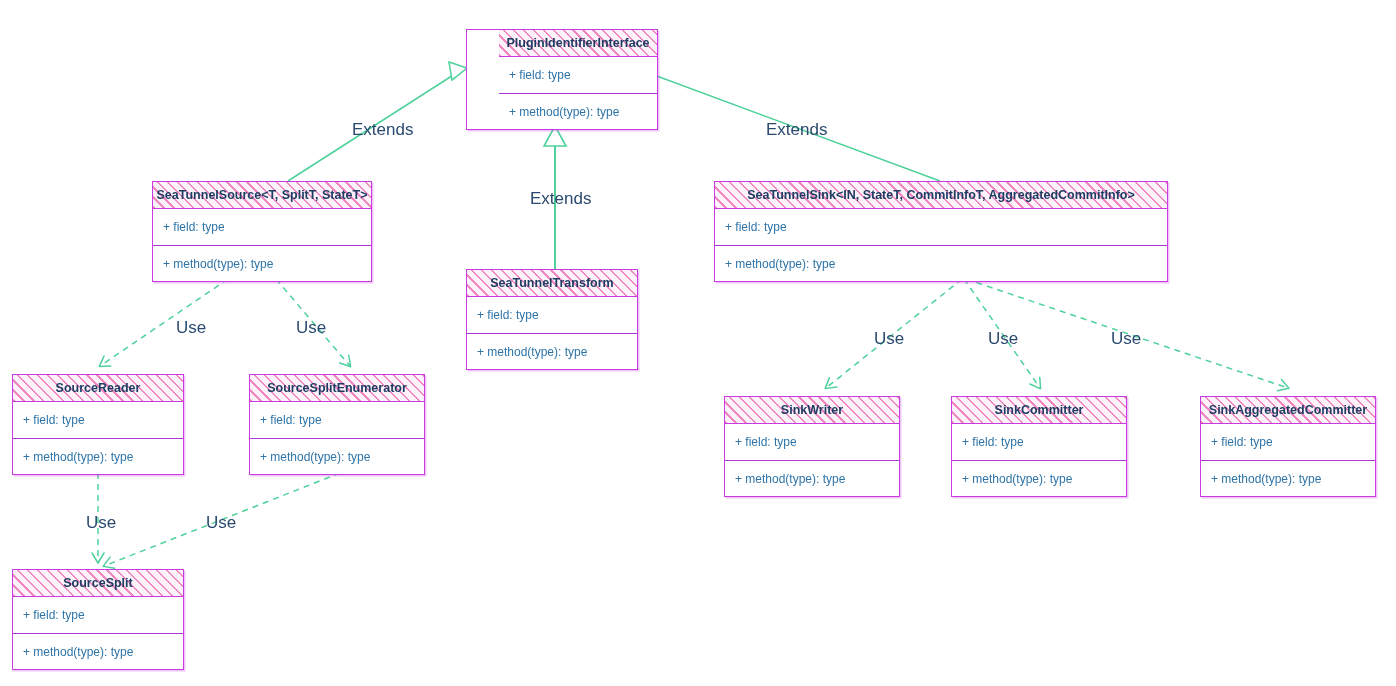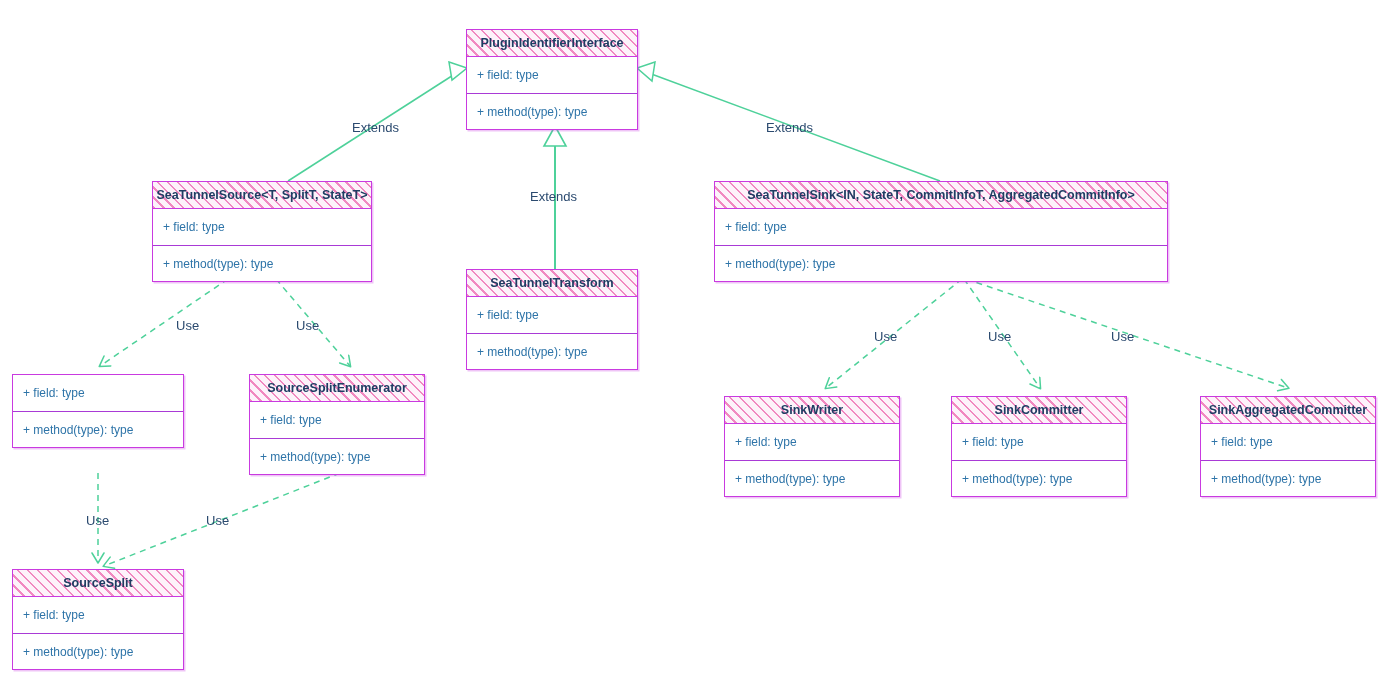--- a/index.html
+++ b/index.html
@@ -68,21 +68,21 @@
     white-space: nowrap;
     overflow: hidden;
   }
   .uml-row.sep {
     border-top: 1.4px solid #a93ad6;
   }
 
   
   .edge-label {
     position: absolute;
-    font-size: 13px;
+    font-size: 17px;
     color: #2b4a6f;
     white-space: nowrap;
     background: transparent;
   }
 </style>
 </head>
 <body>
 
 <div id="canvas">
 
@@ -147,41 +147,42 @@
       <div class="edge-label" style="left: 176px; top: 318px;">Use</div>
       <div class="edge-label" style="left: 296px; top: 318px;">Use</div>
       <div class="edge-label" style="left: 86px; top: 513px;">Use</div>
       <div class="edge-label" style="left: 206px; top: 513px;">Use</div>
       <div class="edge-label" style="left: 874px; top: 329px;">Use</div>
       <div class="edge-label" style="left: 988px; top: 329px;">Use</div>
       <div class="edge-label" style="left: 1111px; top: 329px;">Use</div>
     </div>
 
   <div id="class-boxes">
-      <div class="uml-class" style="left: 466px; top: 29px; width: 172px;">
+      <div class="uml-class" style="left: 466px; top: 29px; width: 192px; padding-left: 32px;">
         <div class="uml-header">PluginIdentifierInterface</div>
         <div class="uml-row">+ field: type</div>
         <div class="uml-row sep">+ method(type): type</div>
       </div>
       <div class="uml-class" style="left: 152px; top: 181px; width: 220px;">
         <div class="uml-header">SeaTunnelSource&lt;T, SplitT, StateT&gt;</div>
         <div class="uml-row">+ field: type</div>
         <div class="uml-row sep">+ method(type): type</div>
       </div>
       <div class="uml-class" style="left: 714px; top: 181px; width: 454px;">
         <div class="uml-header">SeaTunnelSink&lt;IN, StateT, CommitInfoT, AggregatedCommitInfo&gt;</div>
         <div class="uml-row">+ field: type</div>
         <div class="uml-row sep">+ method(type): type</div>
       </div>
       <div class="uml-class" style="left: 466px; top: 269px; width: 172px;">
         <div class="uml-header">SeaTunnelTransform</div>
         <div class="uml-row">+ field: type</div>
         <div class="uml-row sep">+ method(type): type</div>
       </div>
       <div class="uml-class" style="left: 12px; top: 374px; width: 172px;">
+        <div class="uml-header">SourceReader</div>
         <div class="uml-row">+ field: type</div>
         <div class="uml-row sep">+ method(type): type</div>
       </div>
       <div class="uml-class" style="left: 249px; top: 374px; width: 176px;">
         <div class="uml-header">SourceSplitEnumerator</div>
         <div class="uml-row">+ field: type</div>
         <div class="uml-row sep">+ method(type): type</div>
       </div>
       <div class="uml-class" style="left: 724px; top: 396px; width: 176px;">
         <div class="uml-header">SinkWriter</div>

